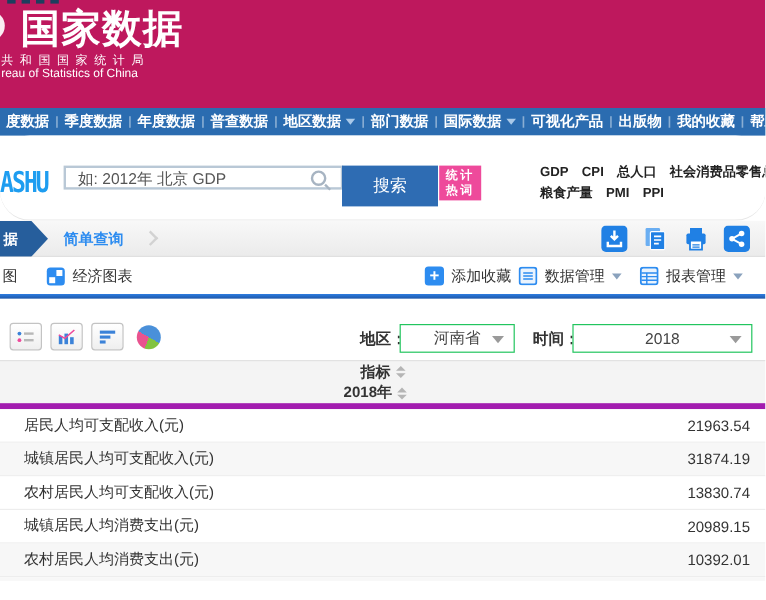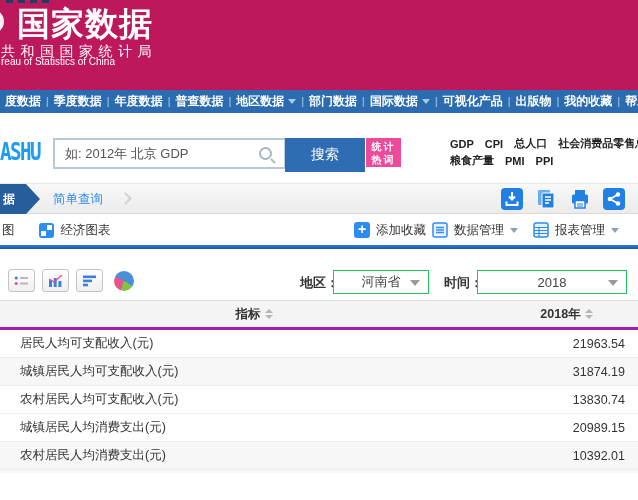--- a/index.html
+++ b/index.html
@@ -6,47 +6,47 @@
   html,body{background:#fff;}
   body{font-family:"Liberation Sans","DejaVu Sans",sans-serif;}
   #page{position:relative;width:638px;height:500px;overflow:hidden;background:#fff;}
 
   
   .hdr{position:absolute;left:0;top:0;width:638px;height:90px;background:#be185d;overflow:hidden;}
   .hdr-frag{position:absolute;left:6px;top:-2px;display:flex;gap:5px;}
   .hdr-frag span{width:7px;height:5px;background:#1d3e5e;}
   .emblem{position:absolute;left:-21px;top:9px;width:25px;height:25px;border-radius:50%;background:#ffffff;opacity:.92;}
   .site-title{position:absolute;left:17px;top:2px;font-size:33px;font-weight:bold;color:#fff;letter-spacing:1px;white-space:nowrap;}
-  .site-sub-cn{position:absolute;left:1px;top:43px;color:#fff;font-size:14px;letter-spacing:5.5px;white-space:nowrap;}
+  .site-sub-cn{position:absolute;left:1px;top:43px;color:#fff;font-size:10px;letter-spacing:5.5px;white-space:nowrap;}
   .site-sub-en{position:absolute;left:1px;top:56px;color:#fff;font-size:10px;white-space:nowrap;}
 
   
   .nav{position:absolute;left:0;top:90px;width:660px;height:23px;background:#2b6cb0;display:flex;align-items:center;color:#fff;font-size:12px;font-weight:bold;white-space:nowrap;}
   .nav-item{padding:0 5px;display:inline-flex;align-items:center;gap:4px;cursor:pointer;}
   .nav-sep{color:rgba(255,255,255,.45);font-size:10px;}
   .nav-caret{width:0;height:0;border-left:4px solid transparent;border-right:4px solid transparent;border-top:5px solid #a9c9e9;}
 
   
-  .searchbar{position:absolute;left:0;top:113px;width:638px;height:71px;background:#fff;border-bottom:1px solid #e6e6e6;}
+  .searchbar{position:absolute;left:0;top:113px;width:638px;height:71px;background:#fff;border-bottom:1px solid #e6e6e6;border-radius:25px;}
   .dashu{position:absolute;left:0;top:25px;font-family:"DejaVu Sans Mono",monospace;font-size:24px;font-weight:bold;color:#1e9df0;letter-spacing:-2px;transform:scaleX(.8);transform-origin:left;}
-  .sbox{position:absolute;left:53px;top:25px;width:233px;height:31px;border:2px solid #b9c8d6;background:#fff;display:flex;align-items:center;gap:32px;}
+  .sbox{position:absolute;left:53px;top:25px;width:233px;height:20px;border:2px solid #b9c8d6;background:#fff;display:flex;align-items:center;gap:32px;}
   .sinput{flex:1;min-width:0;border:none;outline:none;font-size:13px;padding:0 4px 0 10px;color:#333;background:transparent;font-family:inherit;}
   .sinput::placeholder{color:#555;}
   .mag{position:relative;width:13px;height:13px;border:2px solid #a7b4c2;border-radius:50%;margin-right:12px;flex:none;}
   .mag::after{content:"";position:absolute;width:2px;height:6px;background:#a7b4c2;transform:rotate(-45deg);left:11px;top:9px;}
   .sbtn{position:absolute;left:285px;top:25px;width:80px;height:34px;background:#2e6cb3;color:#fff;border:none;font-size:14px;cursor:pointer;font-family:inherit;}
   .hotbadge{position:absolute;left:366px;top:25px;width:35px;height:29px;background:#ee4a9b;color:#fff;font-size:10px;font-weight:bold;text-align:center;line-height:13px;letter-spacing:2px;padding-top:2px;}
   .hotwords{position:absolute;left:410px;top:22px;font-size:11px;font-weight:bold;color:#222;margin-left:40px;}
   .hw-line{height:17px;display:flex;gap:11px;align-items:center;white-space:nowrap;}
   .hw-word{cursor:pointer;}
 
   
   .crumbbar{position:absolute;left:0;top:184px;width:638px;height:30px;background:linear-gradient(#f8f8f8,#ebebeb);border-bottom:1px solid #d9d9d9;}
   .crumb-root{position:absolute;left:0;top:0;width:40px;height:30px;background:#265e9c;color:#fff;font-size:12px;font-weight:bold;line-height:30px;padding-left:3px;clip-path:polygon(0 0,26px 0,40px 50%,26px 100%,0 100%);cursor:pointer;}
-  .crumb-cur{position:absolute;left:53px;top:0;line-height:30px;color:#2d8cf0;font-size:12.5px;font-weight:normal;cursor:pointer;}
+  .crumb-cur{position:absolute;left:53px;top:0;line-height:30px;color:#2d8cf0;font-size:12.5px;font-weight:bold;cursor:pointer;}
   .crumb-chev{position:absolute;left:121px;top:10px;width:9px;height:9px;border-top:2px solid #d2d2d2;border-right:2px solid #d2d2d2;transform:rotate(45deg);}
   .crumb-actions{position:absolute;right:13px;top:4px;display:flex;gap:12px;}
   .act-btn{width:22px;height:22px;cursor:pointer;border:none;background:transparent;padding:0;}
 
   
   .toolrow{position:absolute;left:0;top:215px;width:638px;height:30px;background:#fff;display:flex;align-items:center;font-size:12.5px;color:#333;}
   .tool-frag{margin-left:2px;}
   .chart-ico{margin-left:24px;width:15px;height:15px;border-radius:3px;background:#2d8cf0;position:relative;flex:none;}
   .chart-ico::before{content:"";position:absolute;right:2px;top:2px;width:5px;height:5px;background:#fff;}
   .chart-ico::after{content:"";position:absolute;left:2px;bottom:2px;width:5px;height:5px;background:#fff;}
@@ -65,21 +65,21 @@
   .flabel{position:absolute;font-size:13px;font-weight:bold;color:#333;}
   .flabel.region{left:300px;top:25px;}
   .flabel.time{left:444px;top:25px;}
   .fselect{position:absolute;top:21px;height:24px;border:1px solid #22c55e;background:#fff;display:flex;align-items:center;justify-content:center;font-size:13px;color:#444;cursor:pointer;}
   .fselect.region{left:333px;width:96px;}
   .fselect.time{left:477px;width:150px;}
   .sel-caret{position:absolute;right:8px;top:9px;width:0;height:0;border-left:5px solid transparent;border-right:5px solid transparent;border-top:6px solid #9a9a9a;}
 
   
   .table{position:absolute;left:0;top:300px;width:638px;}
-  .thead{height:30px;background:#f4f4f4;border-top:1px solid #e2e2e2;border-bottom:3px solid #a21caf;display:flex;align-items:center;font-size:12.5px;font-weight:bold;color:#333;}
+  .thead{height:41px;background:#f4f4f4;border-top:1px solid #e2e2e2;border-bottom:5px solid #a21caf;display:flex;align-items:center;font-size:12.5px;font-weight:bold;color:#333;flex-direction:column;}
   .th-ind{flex:1;display:flex;justify-content:center;align-items:center;gap:4px;}
   .th-val{width:130px;display:flex;justify-content:center;align-items:center;gap:4px;padding-right:13px;}
   .sort{display:inline-flex;flex-direction:column;gap:2px;cursor:pointer;}
   .sort::before{content:"";width:0;height:0;border-left:4px solid transparent;border-right:4px solid transparent;border-bottom:4px solid #b5b5b5;}
   .sort::after{content:"";width:0;height:0;border-left:4px solid transparent;border-right:4px solid transparent;border-top:4px solid #b5b5b5;}
   .trow{height:28px;display:flex;align-items:center;border-bottom:1px solid #ededed;font-size:12.5px;color:#333;background:#fff;cursor:default;}
   .trow:nth-child(3n+2){background:#f7f7f7;gap:20px;}
   .tcell-ind{flex:1;padding-left:20px;}
   .tcell-val{width:140px;text-align:right;padding-right:13px;}
   .row-sliver{height:3px;background:#f7f7f7;}

